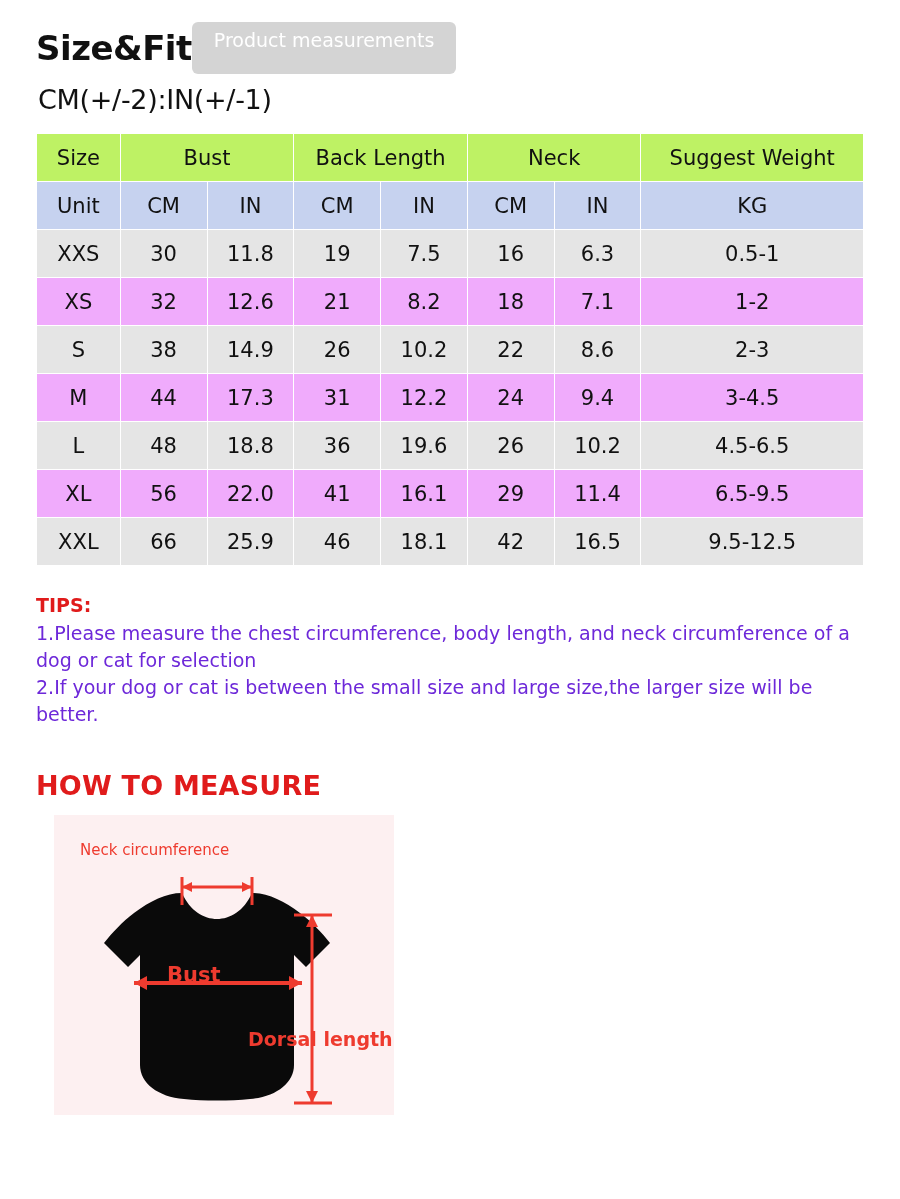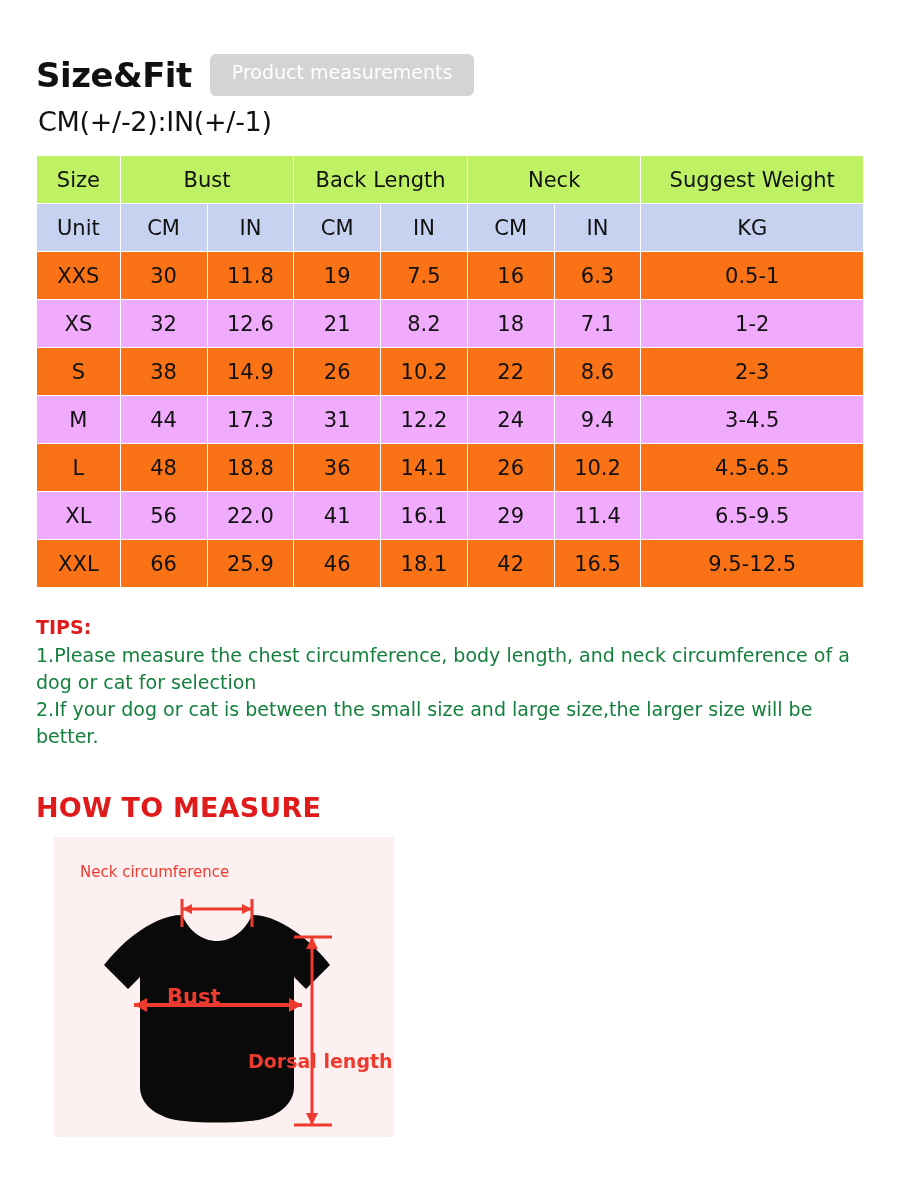--- a/index.html
+++ b/index.html
@@ -17,35 +17,33 @@
   }
   .page {
     padding: 22px 36px 0 36px;
     box-sizing: border-box;
     width: 900px;
   }
   
   .header {
     display: flex;
     align-items: center;
-    gap: 18px;
     margin-bottom: 6px;
-    margin-top: 32px;
   }
   .title {
     font-size: 34px;
     font-weight: bold;
     letter-spacing: -0.5px;
     color: #111;
   }
   .pill {
     background: #d4d4d4;
     color: #ffffff;
     font-size: 19px;
-    padding: 7px 22px 13px 22px;
+    padding: 7px 22px 23px 22px;
     border-radius: 6px;
     white-space: nowrap;
   }
   .subtitle {
     font-size: 27px;
     color: #111;
     margin: 10px 0 18px 2px;
     letter-spacing: -0.3px;
   }
   
@@ -68,42 +66,42 @@
   thead th {
     background: #bef264;
     font-weight: bold;
     font-size: 21px;
     color: #1c1c1c;
   }
   tr.unit-row td {
     background: #c6d2ef;
     font-size: 21px;
   }
-  tr.row-light td { background: #f97316; }
+  tr.row-light td { background: #e5e5e5; }
   tr.row-dark td  { background: #f0abfc; }
   td.left, th.left { text-align: left; padding-left: 12px; }
   
   col.c-size { width: 82px; }
   col.c-num  { width: 85px; }
   col.c-w    { width: 218px; }
   
   .tips-wrap {
     margin-top: 28px;
     width: 840px;
   }
   .tips-head {
     color: #e01b1b;
     font-weight: bold;
     font-size: 19px;
     margin-bottom: 4px;
   }
   .tips-line {
     font-size: 19px;
     line-height: 1.42;
-    color: #15803d;
+    color: #6d28d9;
   }
   
   .htm-title {
     color: #e01b1b;
     font-weight: bold;
     font-size: 27px;
     margin: 42px 0 14px 0;
     letter-spacing: 0.2px;
   }
   .figures {
@@ -221,21 +219,21 @@
         <td>12.2</td>
         <td>24</td>
         <td>9.4</td>
         <td class="left">3-4.5</td>
       </tr>
       <tr class="row-light">
         <td>L</td>
         <td>48</td>
         <td>18.8</td>
         <td>36</td>
-        <td>14.1</td>
+        <td>19.6</td>
         <td>26</td>
         <td>10.2</td>
         <td class="left">4.5-6.5</td>
       </tr>
       <tr class="row-dark">
         <td>XL</td>
         <td>56</td>
         <td>22.0</td>
         <td>41</td>
         <td>16.1</td>

